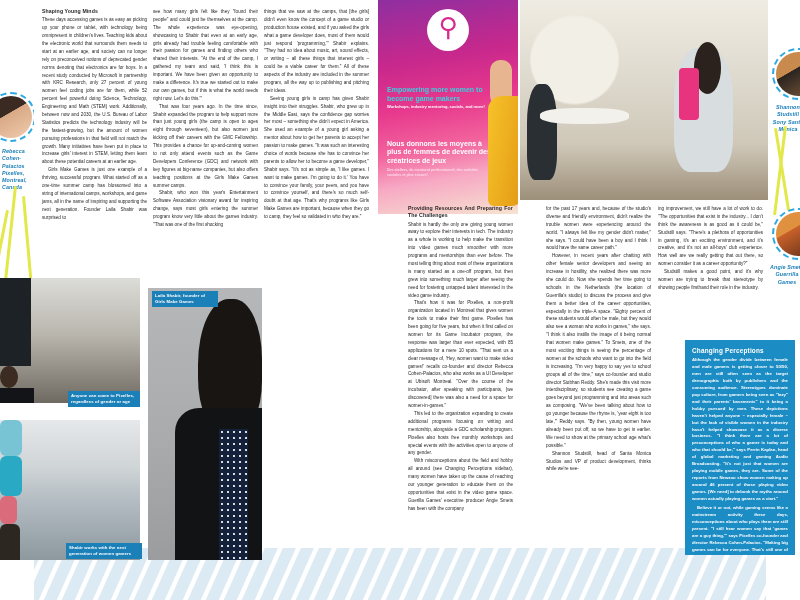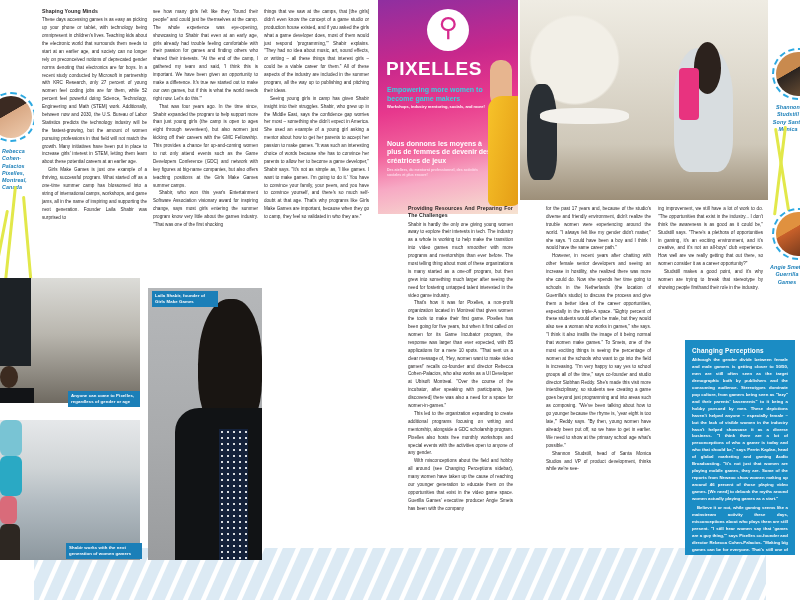--- a/index.html
+++ b/index.html
@@ -192,21 +192,20 @@
   </div>
 
   <div class="col" style="left:264px;top:8px;width:105px;">
     <p class="first">things that we saw at the camps, that [the girls] didn't even know the concept of a game studio or production house existed, and if you asked the girls what a game developer does, most of them would just respond 'programming,'" Shabir explains. "They had no idea about music, art, sound effects, or writing – all these things that interest girls – could be a viable career for them." All of these aspects of the industry are included in the summer program, all the way up to publishing and pitching their ideas.</p>
     <p>Seeing young girls in camp has given Shabir insight into their struggles. Shabir, who grew up in the Middle East, says the confidence gap worries her most – something she didn't expect in America. She used an example of a young girl asking a mentor about how to get her parents to accept her passion to make games. "It was such an interesting choice of words because she has to convince her parents to allow her to become a game developer," Shabir says. "It's not as simple as, 'I like games. I want to make games. I'm going to do it.' You have to convince your family, your peers, and you have to convince yourself, and there's so much self-doubt at that age. That's why programs like Girls Make Games are important, because when they go to camp, they feel so validated in who they are."</p>
   </div>
 
   <div class="poster" style="left:378px;top:0px;width:140px;height:214px;">
     <div class="ring"></div>
     <div class="glyph">⚲</div>
-    <div class="brand">PIXELLES</div>
     <div class="tl1">Empowering more women to become game makers</div>
     <div class="tl2">Workshops, industry mentoring, socials, and more!</div>
     <div class="tl3">Nous donnons les moyens à plus de femmes de devenir des créatrices de jeux</div>
     <div class="tl4">Des ateliers, du mentorat professionnel, des activités sociales et plus encore!</div>
     <div class="arm"></div>
     <div class="sleeve"></div>
   </div>
 
   <div class="photo ph-room" style="left:520px;top:0px;width:248px;height:200px;">
     <div class="fig" style="left:62%;top:24%;width:24%;height:62%;background:#d8dde0;"></div>

